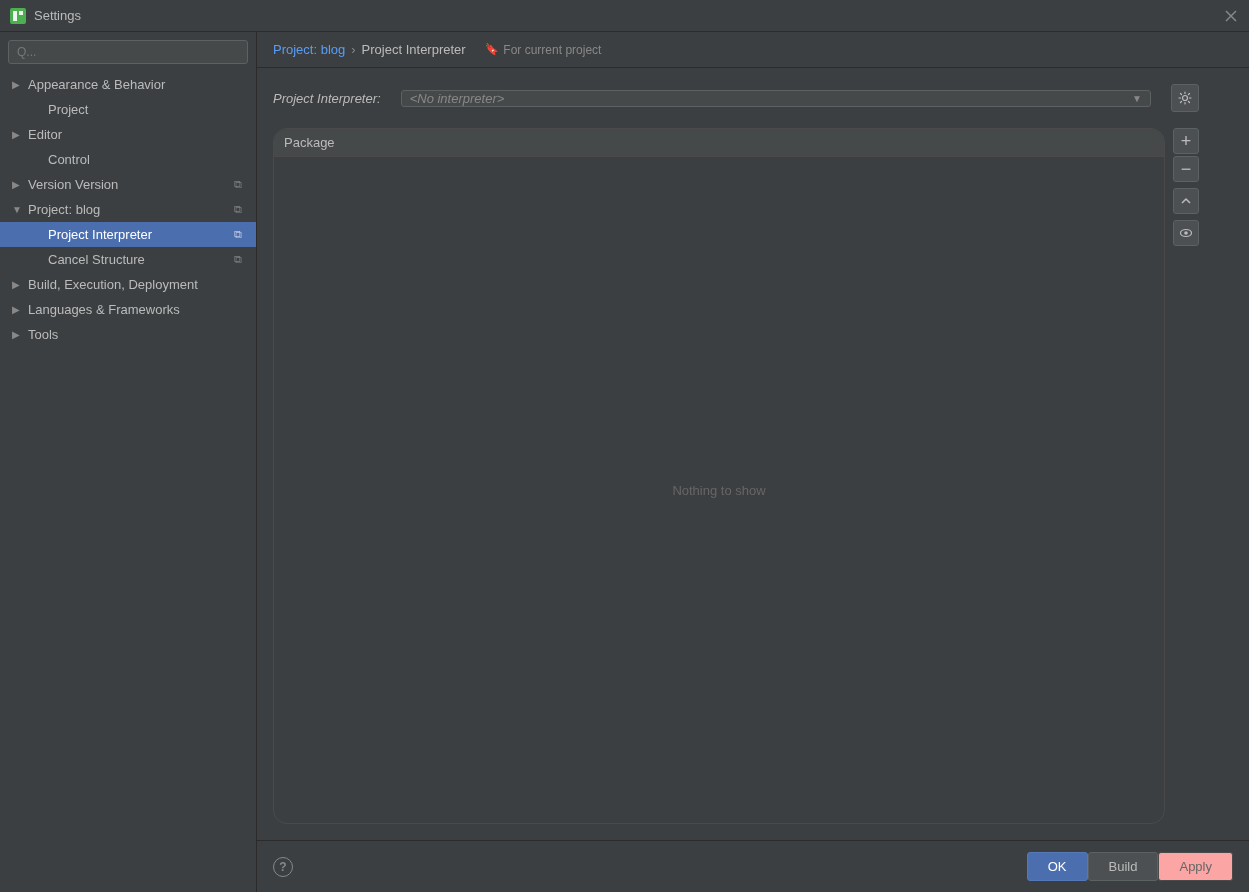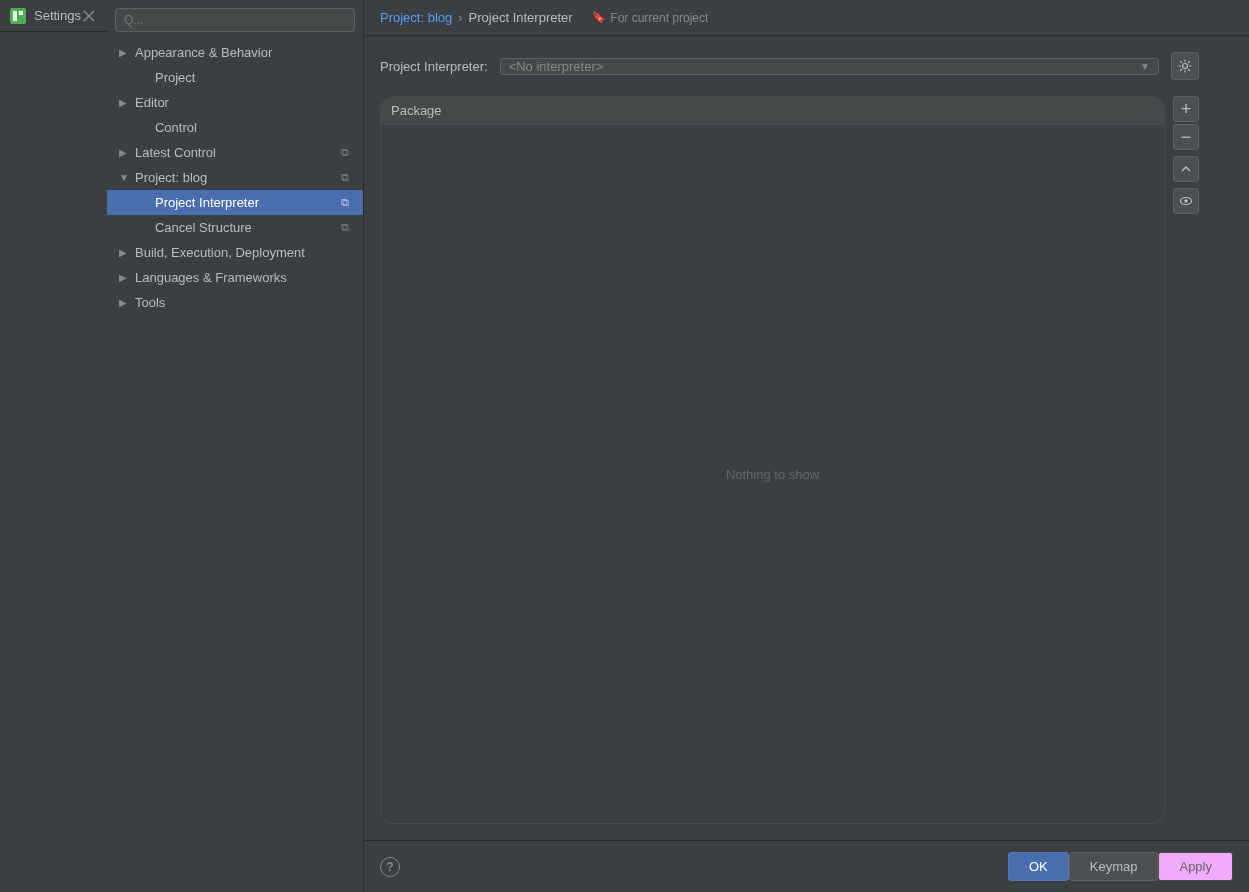--- a/index.html
+++ b/index.html
@@ -11,21 +11,21 @@
       width: 1249px;
       height: 892px;
       overflow: hidden;
     }
 
     .window {
       width: 1249px;
       height: 892px;
       background: #3c3f41;
       display: flex;
-      flex-direction: row;
+      flex-direction: column;
     }
 
     .title-bar {
       background: #3c3f41;
       height: 32px;
       display: flex;
       align-items: center;
       padding: 0 10px;
       border-bottom: 1px solid #2b2b2b;
       flex-shrink: 0;
@@ -170,21 +170,22 @@
       font-size: 12px;
       display: flex;
       align-items: center;
       gap: 4px;
     }
 
     .interpreter-row {
       display: flex;
       align-items: center;
       margin-bottom: 16px;
-      gap: 12px;
+      gap: 20px;
+      font-style: italic;
     }
 
     .interpreter-label {
       color: #bbbbbb;
       font-size: 13px;
       white-space: nowrap;
     }
 
     .interpreter-dropdown {
       flex: 1;
@@ -321,21 +322,21 @@
       border: 1px solid #5579b8;
     }
 
     .btn-secondary {
       background: #4c5052;
       color: #bbbbbb;
       border: 1px solid #5c6164;
     }
 
     .btn-disabled {
-      background: #f0abfc;
+      background: #fca5a5;
       color: #666;
       border: 1px solid #4a4a4a;
       cursor: default;
     }
 
     .settings-content-wrapper {
       flex: 1;
       display: flex;
       flex-direction: column;
       overflow: hidden;
@@ -381,21 +382,21 @@
       <div class="nav-item">
         <span class="arrow">▶</span>
         <span>Editor</span>
       </div>
       <div class="nav-item nav-item-child">
         <span class="arrow"></span>
         <span>Control</span>
       </div>
       <div class="nav-item">
         <span class="arrow">▶</span>
-        <span>Latest Control</span>
+        <span>Version Version</span>
         <span class="copy-icon" style="margin-left:auto;font-size:11px;opacity:0.5;">⧉</span>
       </div>
       <div class="nav-item">
         <span class="arrow">▼</span>
         <span>Project: blog</span>
         <span class="copy-icon" style="margin-left:auto;font-size:11px;opacity:0.5;">⧉</span>
       </div>
       <div class="nav-item nav-item-child selected">
         <span class="arrow"></span>
         <span>Project Interpreter</span>
@@ -479,19 +480,19 @@
           </div>
         </div>
       </div>
 
       <div class="footer">
         <div class="help-icon">
           <span>?</span>
         </div>
         <div class="footer-buttons">
           <button class="btn btn-primary">OK</button>
-          <button class="btn btn-secondary">Keymap</button>
+          <button class="btn btn-secondary">Build</button>
           <button class="btn btn-disabled">Apply</button>
         </div>
       </div>
     </div>
   </div>
 </div>
 
 </body></html>

